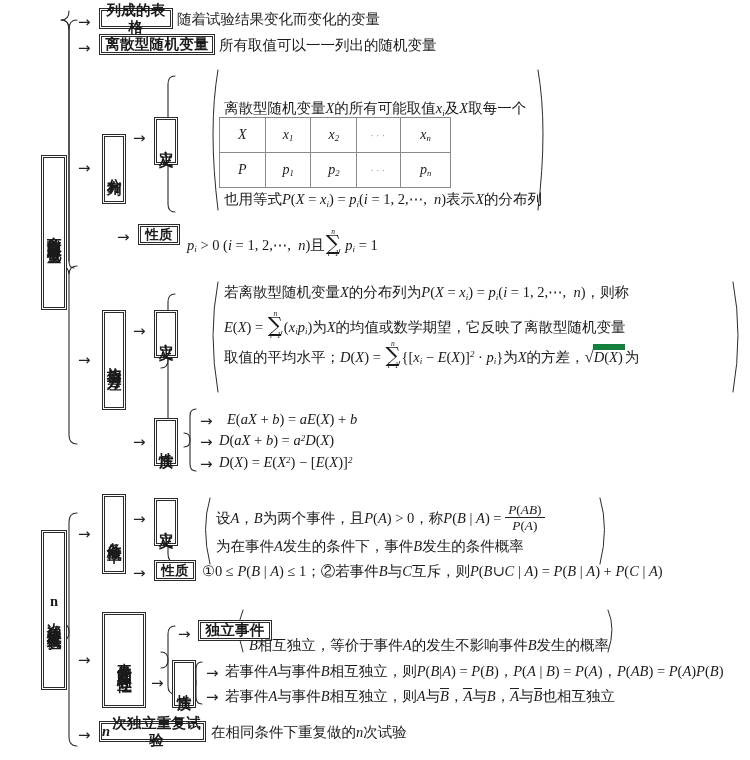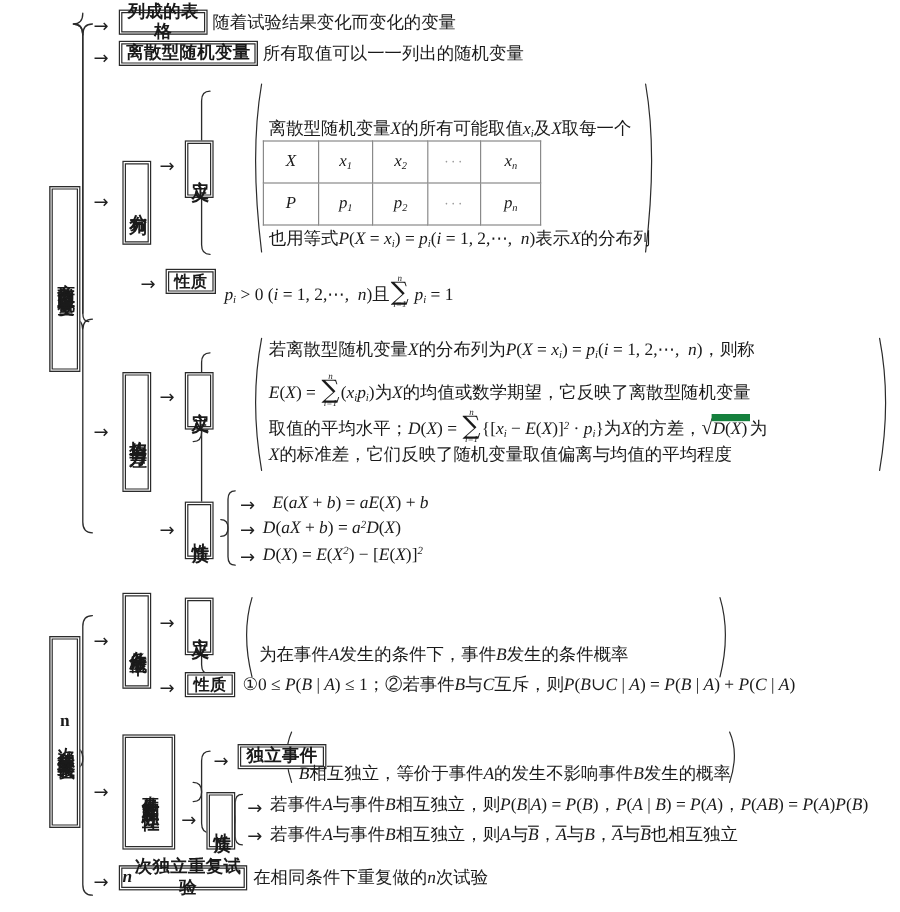--- a/index.html
+++ b/index.html
@@ -196,40 +196,40 @@
 
   <div class="arrow" style="left:133px;top:324px;">→</div>
   <div class="boxlbl vert" style="left:154px;top:310px;width:24px;height:48px;">定义</div>
 
   <div class="txt" style="left:224px;top:285px;">若离散型随机变量<i>X</i>的分布列为<i>P</i>(<i>X</i> <span class="op">=</span> <i>x</i><sub>i</sub>) <span class="op">=</span> <i>p</i><sub>i</sub>(<i>i</i> <span class="op">=</span> 1, 2,⋯,&nbsp; <i>n</i>)，则称</div>
 
   <div class="txt" style="left:224px;top:310px;"><i>E</i>(<i>X</i>) <span class="op">=</span> <span class="sigma"><span class="top">n</span><span class="big">∑</span><span class="bot">i=1</span></span>(<i>x</i><sub>i</sub><i>p</i><sub>i</sub>)为<i>X</i>的均值或数学期望，它反映了离散型随机变量</div>
 
   <div class="txt" style="left:224px;top:340px;">取值的平均水平；<i>D</i>(<i>X</i>) <span class="op">=</span> <span class="sigma"><span class="top">n</span><span class="big">∑</span><span class="bot">i=1</span></span>{[<i>x</i><sub>i</sub> <span class="op">−</span> <i>E</i>(<i>X</i>)]<sup>2</sup> · <i>p</i><sub>i</sub>}为<i>X</i>的方差，<span class="sqrtsym">√</span><span class="sqrt"><i>D</i>(<i>X</i>)</span>为</div>
 
-  <div class="txt" style="left:224px;top:372px;"><i>X</i>的标准差，它们反映了随机变量取值偏离与均值的平均程度</div>
 
   <div class="arrow" style="left:133px;top:435px;">→</div>
   <div class="boxlbl vert" style="left:154px;top:418px;width:24px;height:48px;">性质</div>
 
   <div class="arrow" style="left:200px;top:414px;">→</div>
   <div class="txt" style="left:204px;top:412px;margin-left:23px;"><i>E</i>(<i>aX</i> <span class="op">+</span> <i>b</i>) <span class="op">=</span> <i>aE</i>(<i>X</i>) <span class="op">+</span> <i>b</i></div>
 
   <div class="arrow" style="left:200px;top:435px;">→</div>
   <div class="txt" style="left:219px;top:433px;"><i>D</i>(<i>aX</i> <span class="op">+</span> <i>b</i>) <span class="op">=</span> <i>a</i><sup>2</sup><i>D</i>(<i>X</i>)</div>
 
   <div class="arrow" style="left:200px;top:457px;">→</div>
   <div class="txt" style="left:219px;top:455px;"><i>D</i>(<i>X</i>) <span class="op">=</span> <i>E</i>(<i>X</i><sup>2</sup>) <span class="op">−</span> [<i>E</i>(<i>X</i>)]<sup>2</sup></div>
 
   <div class="arrow" style="left:78px;top:527px;">→</div>
   <div class="boxlbl vert" style="left:102px;top:494px;width:24px;height:80px;">条件概率</div>
 
   <div class="arrow" style="left:133px;top:512px;">→</div>
   <div class="boxlbl vert" style="left:154px;top:498px;width:24px;height:48px;">定义</div>
 
+  <div class="txt" style="left:216px;top:502px;">设<i>A</i>，<i>B</i>为两个事件，且<i>P</i>(<i>A</i>) <span class="op">&gt;</span> 0，称<i>P</i>(<i>B</i> | <i>A</i>) <span class="op">=</span> <span class="frac"><span class="num"><i>P</i>(<i>AB</i>)</span><span class="den"><i>P</i>(<i>A</i>)</span></span></div>
 
   <div class="txt" style="left:216px;top:539px;">为在事件<i>A</i>发生的条件下，事件<i>B</i>发生的条件概率</div>
 
   <div class="arrow" style="left:133px;top:566px;">→</div>
   <div class="boxlbl small" style="left:154px;top:560px;width:42px;height:21px;">性质</div>
   <div class="txt" style="left:202px;top:564px;">①0 ≤ <i>P</i>(<i>B</i> | <i>A</i>) ≤ 1；②若事件<i>B</i>与<i>C</i>互斥，则<i>P</i>(<i>B</i>∪<i>C</i> | <i>A</i>) <span class="op">=</span> <i>P</i>(<i>B</i> | <i>A</i>) <span class="op">+</span> <i>P</i>(<i>C</i> | <i>A</i>)</div>
 
   <div class="arrow" style="left:78px;top:653px;">→</div>
   <div class="boxlbl vert2" style="left:102px;top:612px;width:44px;height:96px;line-height:1.45;">事件的相互独立性</div>
 

